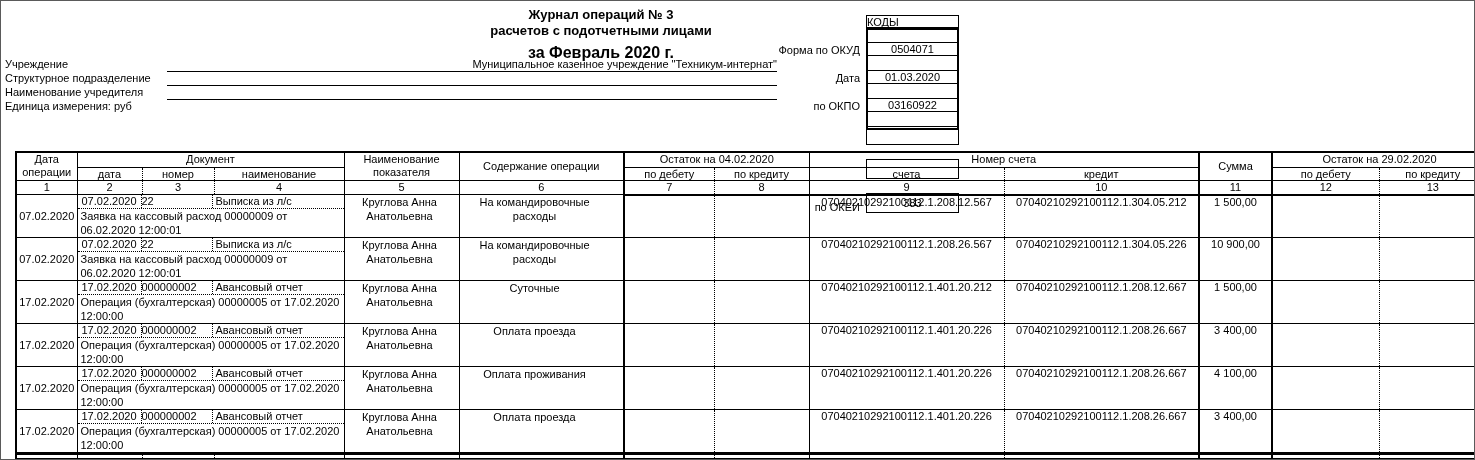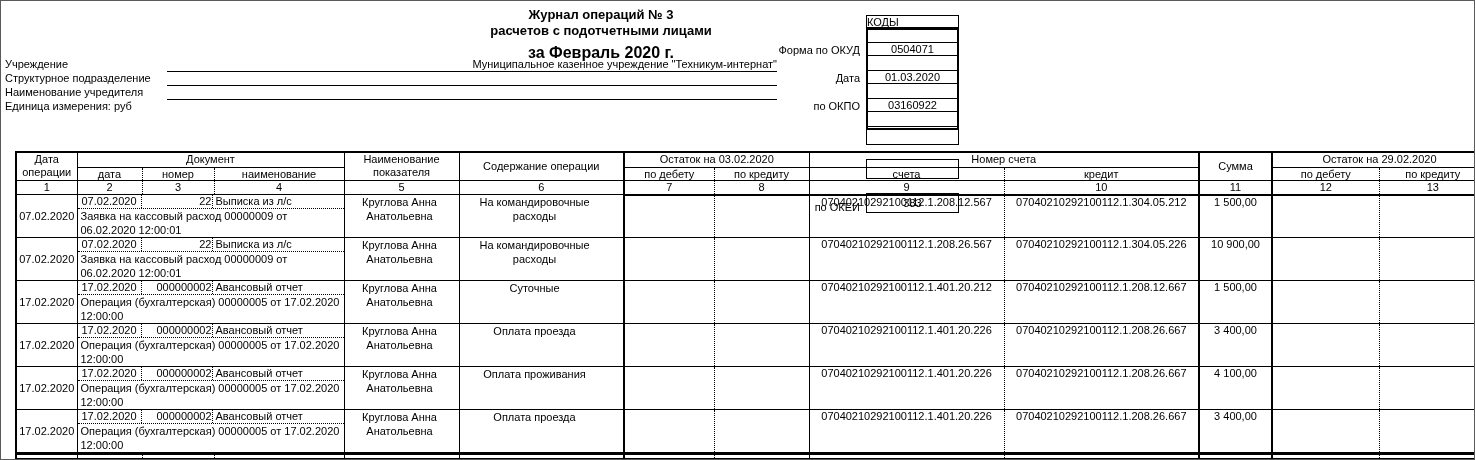--- a/index.html
+++ b/index.html
@@ -47,21 +47,21 @@
   .hb1 { border-bottom:1px solid #000; }
   .nb1 { border-bottom:1px solid #000; }
   .nb2 { border-bottom:2px solid #000; }
   .row-gh1 th { height:15px; line-height:13px; }
   .row-gh2 th { height:13px; line-height:12px; }
   .row-nums td { height:14px; line-height:13px; }
   tr.data-row td { height:43px; border-bottom:1px solid #000; vertical-align:top; }
   tr.data-row td.cell-opdate { vertical-align:middle; }
   .doc-top { display:flex; height:14px; line-height:13px; border-bottom:1px dotted #000; }
   .doc-date { width:64px; text-align:center; border-right:1px dotted #000; }
-  .doc-num  { width:71px; text-align:right; border-right:1px dotted #000; }
+  .doc-num  { width:71px; text-align:left; border-right:1px dotted #000; }
   .doc-name { flex:1; text-align:left; padding-left:3px; }
   .doc-detail { text-align:left; padding:0 2px 0 3px; line-height:14px; width:264px; }
   .cell-indicator, .cell-operation { text-align:left; }
   .indicator { padding:1px 3px; line-height:13.5px; max-width:110px; }
   .op-content { padding:1px 3px; line-height:13.5px; max-width:150px; }
   .cell-acct { padding-top:1px; line-height:13px; }
   .cell-sum { text-align:right; padding:1px 4px 0 0; line-height:13px; }
   tr.cut-row td { height:5px; border-top:3px solid #000; border-bottom:2px solid #000; }
 </style>
 </head>
@@ -151,21 +151,21 @@
         <col style="width:73px">
         <col style="width:107px">
       <col style="width:108px">
     </colgroup>
     <thead>
       <tr class="row-gh1">
         <th class="br1 hb1" rowspan="2">Дата операции</th>
         <th class="br1 hb1" colspan="3">Документ</th>
         <th class="br1 hb1" rowspan="2">Наименование показателя</th>
         <th class="br2 hb1" rowspan="2">Содержание операции</th>
-        <th class="br1 hb1" colspan="2">Остаток на 03.02.2020</th>
+        <th class="br1 hb1" colspan="2">Остаток на 04.02.2020</th>
         <th class="br2 hb1" colspan="2">Номер счета</th>
         <th class="br2 hb1" rowspan="2">Сумма</th>
         <th class="hb1" colspan="2">Остаток на 29.02.2020</th>
       </tr>
       <tr class="row-gh2">
         <th class="brd hb1">дата</th>
         <th class="brd hb1">номер</th>
         <th class="br1 hb1">наименование</th>
         <th class="brd hb1">по дебету</th>
         <th class="br1 hb1">по кредиту</th>

